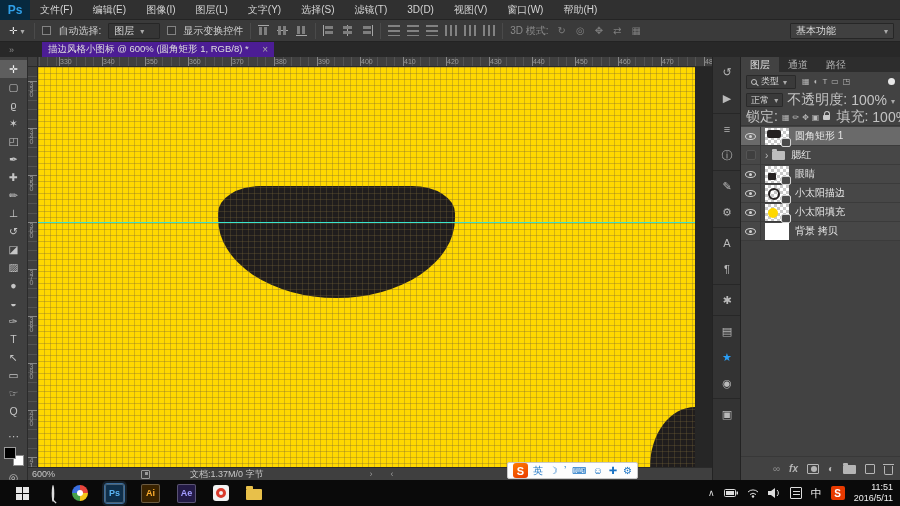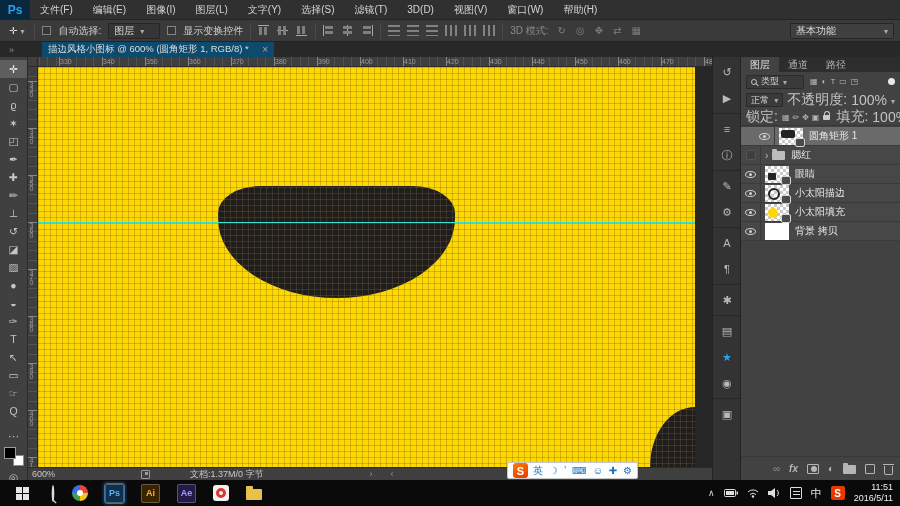--- a/index.html
+++ b/index.html
@@ -35,21 +35,21 @@
   .a-b::before{left:0;bottom:0;width:11px;height:1px;}.a-b::after{left:1px;bottom:2px;width:3px;height:8px;box-shadow:5px 0 0 0 #8f8f8f;}
   .d-v{background:repeating-linear-gradient(to bottom,#949494 0 2px,transparent 2px 5px);}
   .d-h{background:repeating-linear-gradient(to right,#949494 0 2px,transparent 2px 5px);}
   .dim{color:#8b8b8b;}
   .modeico{color:#7e7e7e;font-size:10px;padding:0 2px;}
   #workspace-sel{margin-left:auto;width:104px;justify-content:space-between;background:#404040;}
 
   
   #tabbar{position:absolute;left:0;top:42px;width:900px;height:15px;background:#282828;display:flex;align-items:flex-end;}
   .collapse{color:#8d8d8d;font-size:9px;margin:0 10px 2px 9px;}
-  .doctab{width:232px;height:15px;background:#0c4a6e;color:#dedede;display:flex;align-items:center;
+  .doctab{width:232px;height:15px;background:#4c1d95;color:#dedede;display:flex;align-items:center;
           padding:0 6px;gap:10px;margin-left:18px;font-size:9.5px;white-space:nowrap;overflow:hidden;}
   .tabclose{color:#a9a9a9;margin-left:auto;font-size:10px;}
 
   
   #toolbar{position:absolute;left:0;top:57px;width:28px;height:423px;background:#404040;
            border-right:1px solid #2b2b2b;padding-top:3px;}
   .tool{width:27px;height:18px;display:flex;align-items:center;justify-content:center;
         color:#c6c6c6;font-size:10.5px;}
   .tool.selected{background:#5e5e5e;color:#f0f0f0;}
   .tb-extras{position:absolute;left:0;bottom:2px;width:27px;display:flex;flex-direction:column;align-items:center;gap:2px;}
@@ -109,21 +109,21 @@
         gap:4px;height:14px;padding:0 4px;font-size:9px;color:#d8d8d8;}
   .mag{width:6px;height:6px;border:1px solid #c0c0c0;border-radius:50%;position:relative;flex:0 0 auto;}
   .mag::after{content:'';position:absolute;width:4px;height:1px;background:#c0c0c0;transform:rotate(45deg);right:-3px;bottom:-1px;}
   .fico{font-size:8px;color:#b9b9b9;}
   .ftoggle{width:7px;height:7px;border-radius:50%;background:#e8e8e8;margin-left:auto;}
   .tinylab{font-size:14px;color:#c3c3c3;white-space:nowrap;}
   .lockico{width:7px;height:5px;background:#c9c9c9;border-radius:1px;position:relative;flex:0 0 auto;}
   .lockico::before{content:'';position:absolute;left:1px;top:-4px;width:4px;height:4px;border:1px solid #c9c9c9;border-bottom:none;border-radius:3px 3px 0 0;}
   .llist{position:absolute;left:0;top:70px;width:160px;}
   .lrow{height:19px;display:flex;align-items:center;border-bottom:1px solid #3b3b3b;background:#474747;}
-  .lrow.selected{background:#6a6a6a;padding-left:14px;}
+  .lrow.selected{background:#6a6a6a;}
   .eyecell{width:20px;height:19px;border-right:1px solid #393939;display:flex;align-items:center;justify-content:center;}
   .eye{width:11px;height:7px;border:1px solid #d2d2d2;border-radius:50%;position:relative;}
   .eye::after{content:'';position:absolute;left:3px;top:1px;width:3px;height:3px;background:#d2d2d2;border-radius:50%;}
   .eye-off .eye{border:1px solid #555;border-radius:2px;background:#3f3f3f;width:10px;height:10px;}
   .eye-off .eye::after{display:none;}
   .expander{display:none;color:#bdbdbd;margin:0 2px 0 4px;font-size:10px;}
   .lrow.group .expander{display:inline;}
   .gfold{display:none;width:13px;height:9px;background:#bdbdbd;border-radius:1px;position:relative;margin-left:2px;}
   .gfold::before{content:'';position:absolute;top:-2px;left:0;width:5px;height:2px;background:#bdbdbd;border-radius:1px 1px 0 0;}
   .lrow.group .gfold{display:block;}
@@ -437,21 +437,21 @@
     </div>
 
   <div id="panel">
     <div class="ptabs">
 
     <span class="ptab active">图层</span>
         <span class="ptab">通道</span>
         <span class="ptab">路径</span>
       </div>
     <div class="prow prow1">
-      <span class="psel" style="width:58px">
+      <span class="psel" style="width:50px">
         <span class="mag"></span>
         <span>类型</span>
         <span class="caret"></span>
       </span>
       <span style="display:flex;gap:4px;margin-left:2px">
 
       <span class="fico">▦</span>
           <span class="fico">◐</span>
           <span class="fico">T</span>
           <span class="fico">▭</span>

